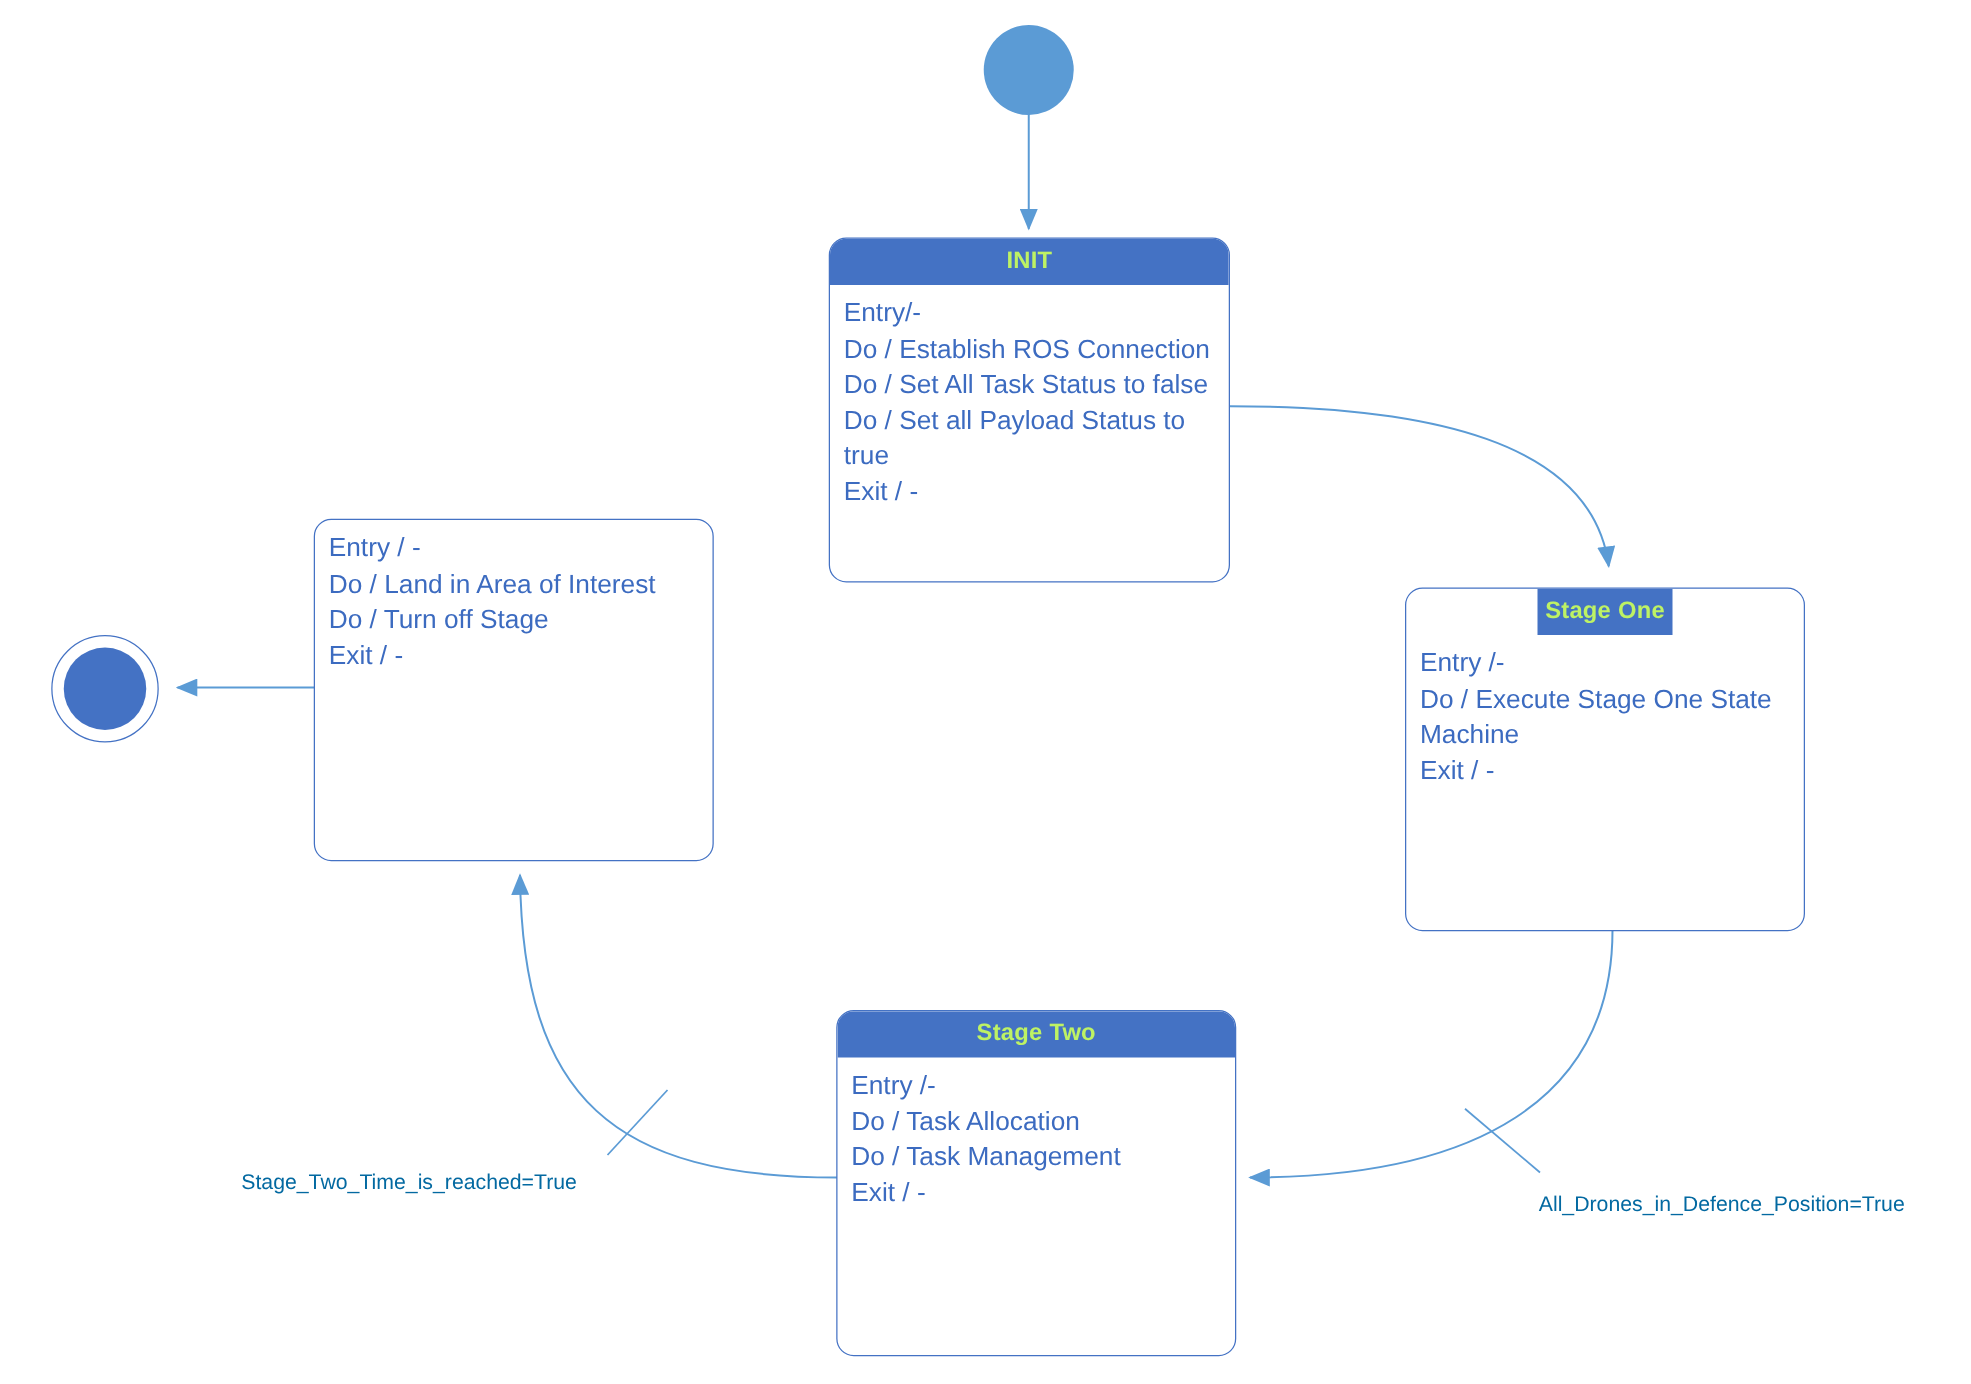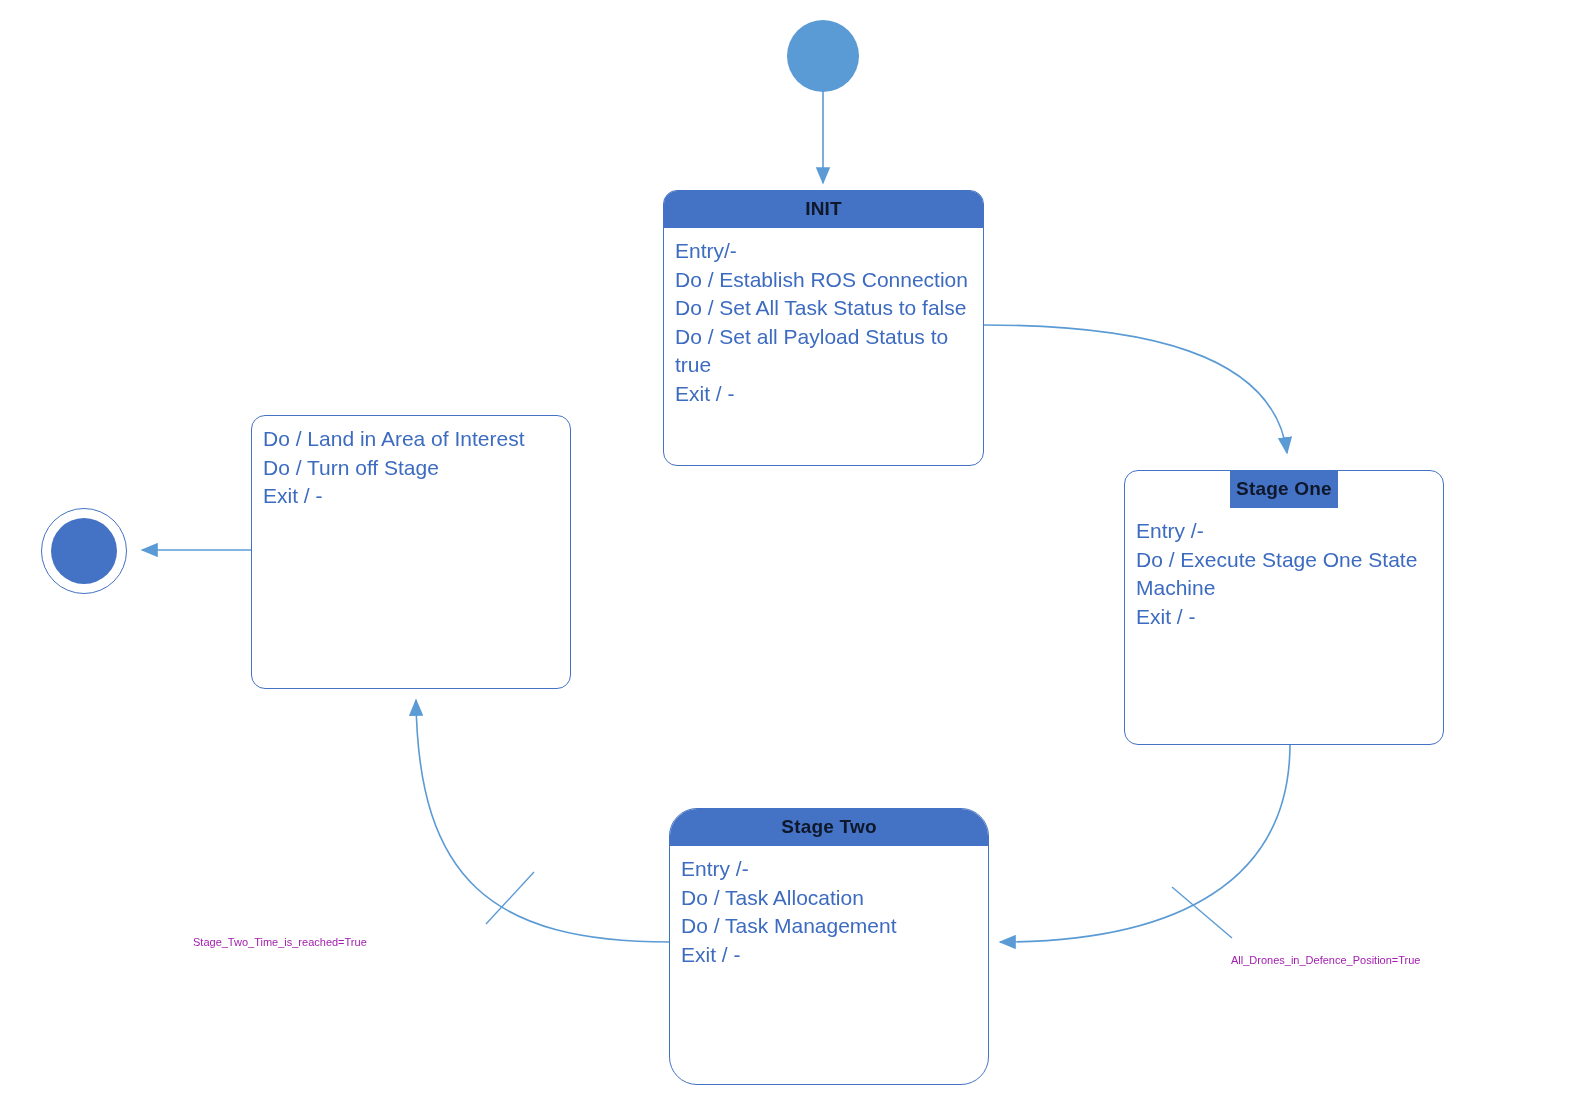--- a/index.html
+++ b/index.html
@@ -33,21 +33,21 @@
     box-sizing: border-box;
     border: 1.3px solid #4472C4;
     border-radius: 14px;
     background: #ffffff;
     overflow: hidden;
     display: flex;
     flex-direction: column;
   }
   .state-header {
     background: #4472C4;
-    color: #0f172a;
+    color: #bef264;
     font-weight: bold;
     font-size: 19px;
     text-align: center;
     padding: 7px 6px 8px 6px;
     letter-spacing: 0.2px;
     line-height: 1.15;
     flex: 0 0 auto;
   }
   .state-body {
     flex: 1 1 auto;
@@ -79,22 +79,22 @@
     top: 9px;
     right: 9px;
     bottom: 9px;
     border-radius: 50%;
     background: #4472C4;
   }
 
   
   .edge-label {
     position: absolute;
-    color: #a21caf;
-    font-size: 11px;
+    color: #0369a1;
+    font-size: 17px;
     white-space: nowrap;
     line-height: 1;
     text-align: center;
   }
 </style>
 </head>
 <body>
 
 <div id="canvas">
 
@@ -147,32 +147,33 @@
 
   <div class="state-node" style="left:1124px; top:470px; width:320px; height:275px;align-items:center;">
     <div class="state-header">Stage One</div>
     <div class="state-body">
       <div class="state-line">Entry /-</div>
       <div class="state-line">Do / Execute Stage One State Machine</div>
       <div class="state-line">Exit / -</div>
     </div>
   </div>
 
-  <div class="state-node" style="left:669px; top:808px; width:320px; height:277px;border-radius:28px;">
+  <div class="state-node" style="left:669px; top:808px; width:320px; height:277px;">
     <div class="state-header">Stage Two</div>
     <div class="state-body">
       <div class="state-line">Entry /-</div>
       <div class="state-line">Do / Task Allocation</div>
       <div class="state-line">Do / Task Management</div>
       <div class="state-line">Exit / -</div>
     </div>
   </div>
 
   <div class="state-node" style="left:251px; top:415px; width:320px; height:274px;">
     <div class="state-body">
+      <div class="state-line">Entry / -</div>
       <div class="state-line">Do / Land in Area of Interest</div>
       <div class="state-line">Do / Turn off Stage</div>
       <div class="state-line">Exit / -</div>
     </div>
   </div>
 
   <div class="edge-label" style="left:193px; top:937px;">Stage_Two_Time_is_reached=True</div>
 
   <div class="edge-label" style="left:1231px; top:937px;margin-top:18px;">All_Drones_in_Defence_Position=True</div>
 

